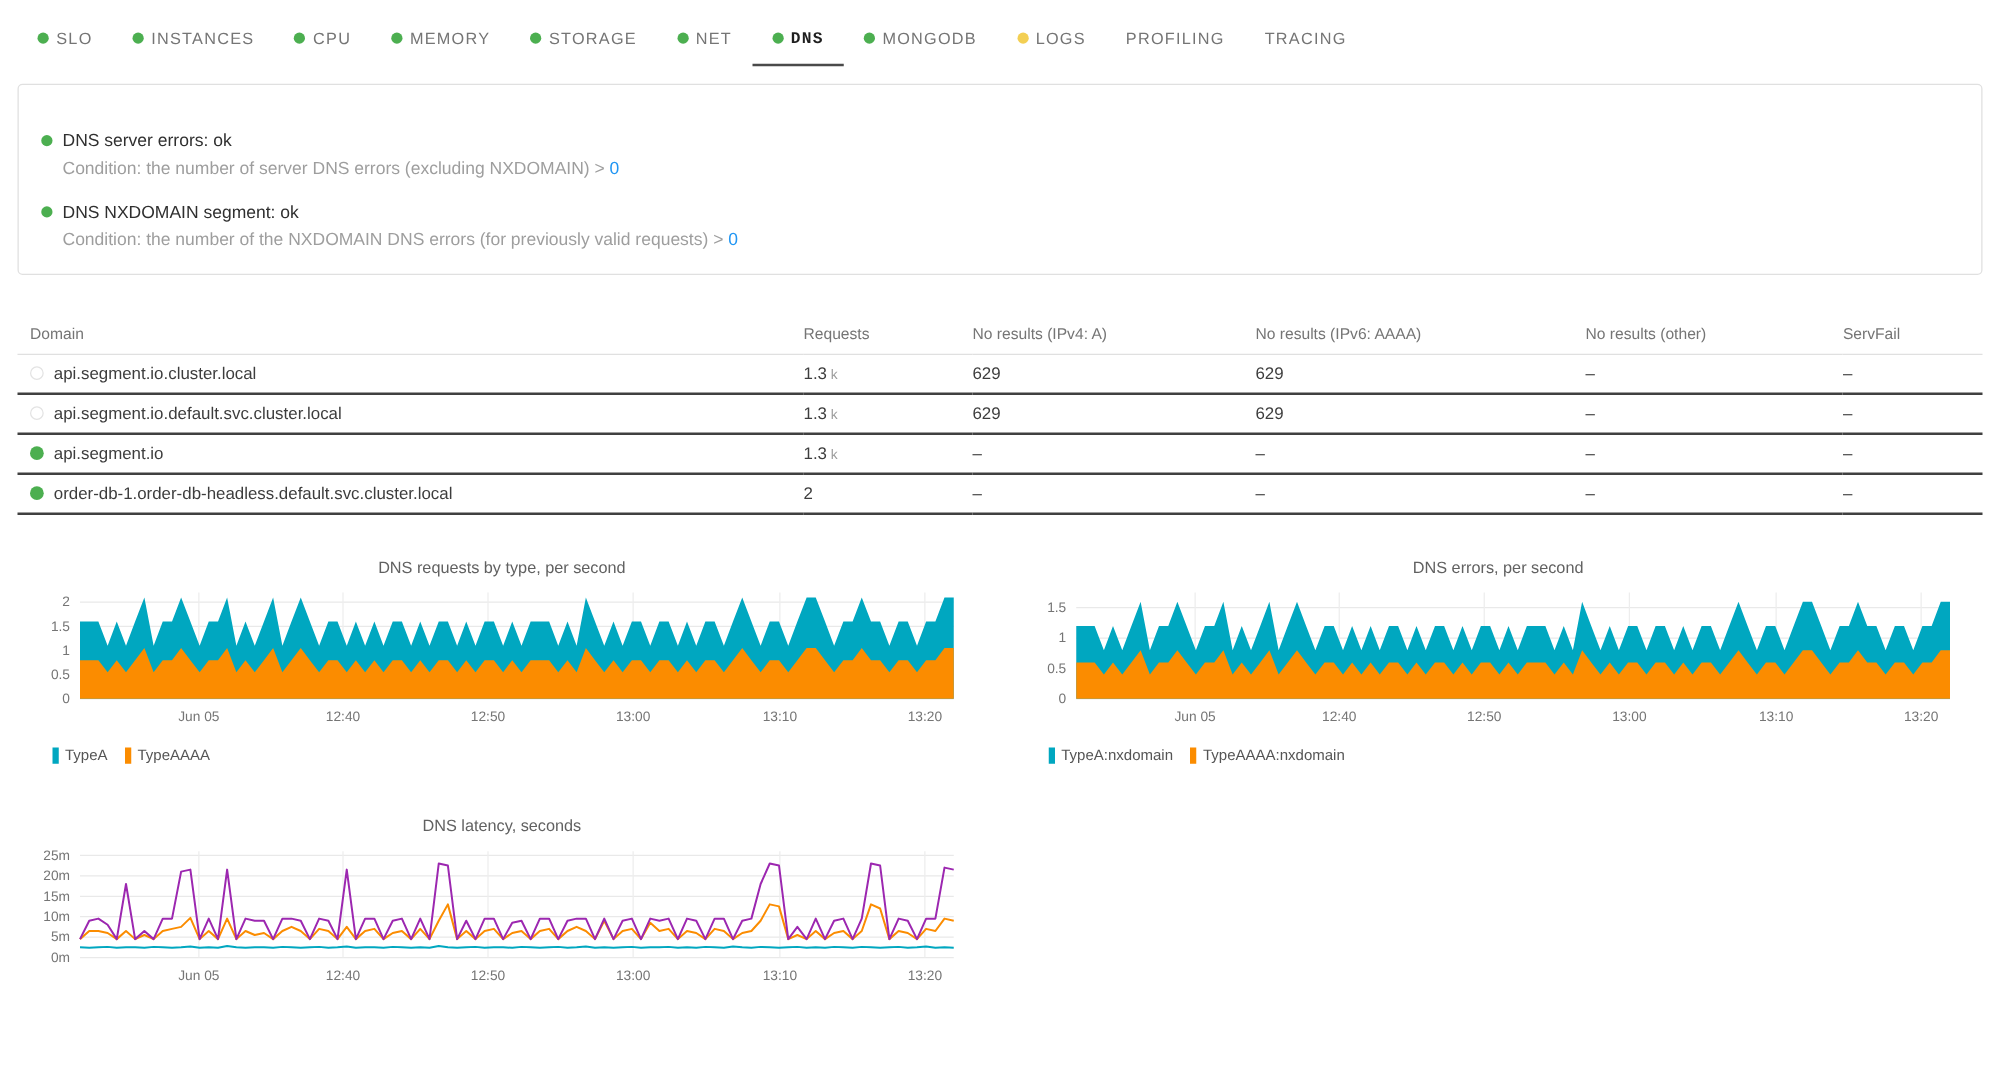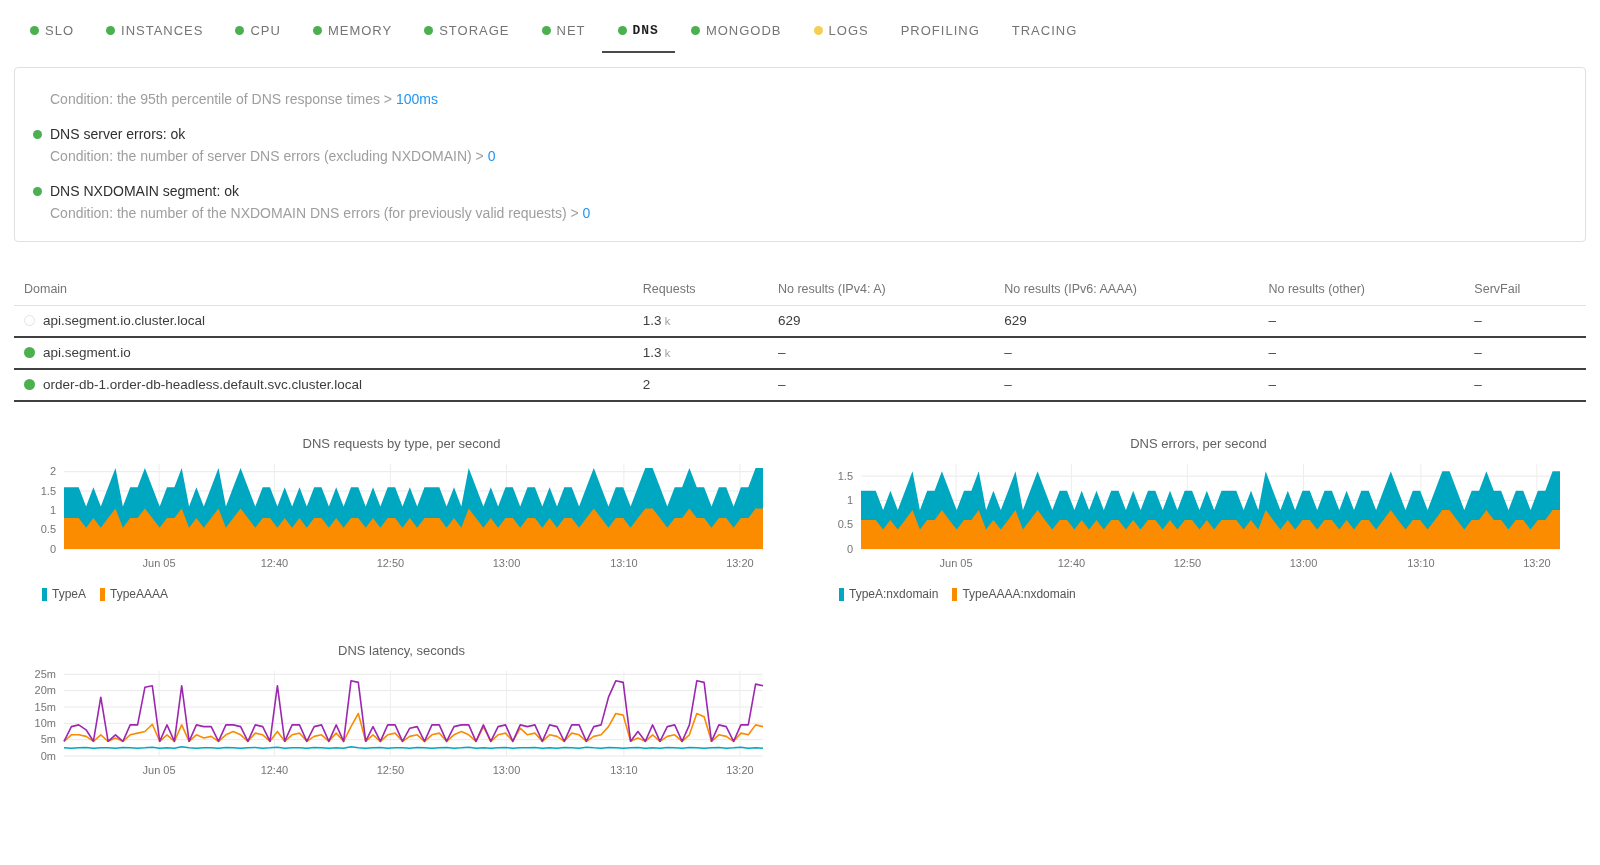--- a/index.html
+++ b/index.html
@@ -109,21 +109,20 @@
       <div class="tab">
         <span>PROFILING</span>
       </div>
       <div class="tab">
         <span>TRACING</span>
       </div>
     </nav>
 
   <section class="status-panel">
       <div class="status-item">
-        <div class="status-condition">Condition: the 95th percentile of DNS response times &gt; <span class="cond-value">100ms</span></div>
       </div>
       <div class="status-item">
         <div class="status-title-row">
           <span class="status-dot"></span>
           <span>DNS server errors: ok</span>
         </div>
         <div class="status-condition">Condition: the number of server DNS errors (excluding NXDOMAIN) &gt; <span class="cond-value">0</span></div>
       </div>
       <div class="status-item">
         <div class="status-title-row">
@@ -153,20 +152,33 @@
             <th>No results (other)</th>
             <th>ServFail</th>
           </tr>
         </thead>
       <tbody>
           <tr>
             <td>
               <div class="domain-cell">
                 <span class="row-dot hollow"></span>
                 <span>api.segment.io.cluster.local</span>
+              </div>
+            </td>
+            <td>1.3<span class="unit"> k</span></td>
+            <td>629</td>
+            <td>629</td>
+            <td>–</td>
+            <td>–</td>
+          </tr>
+          <tr>
+            <td>
+              <div class="domain-cell">
+                <span class="row-dot hollow"></span>
+                <span>api.segment.io.default.svc.cluster.local</span>
               </div>
             </td>
             <td>1.3<span class="unit"> k</span></td>
             <td>629</td>
             <td>629</td>
             <td>–</td>
             <td>–</td>
           </tr>
           <tr>
             <td>

